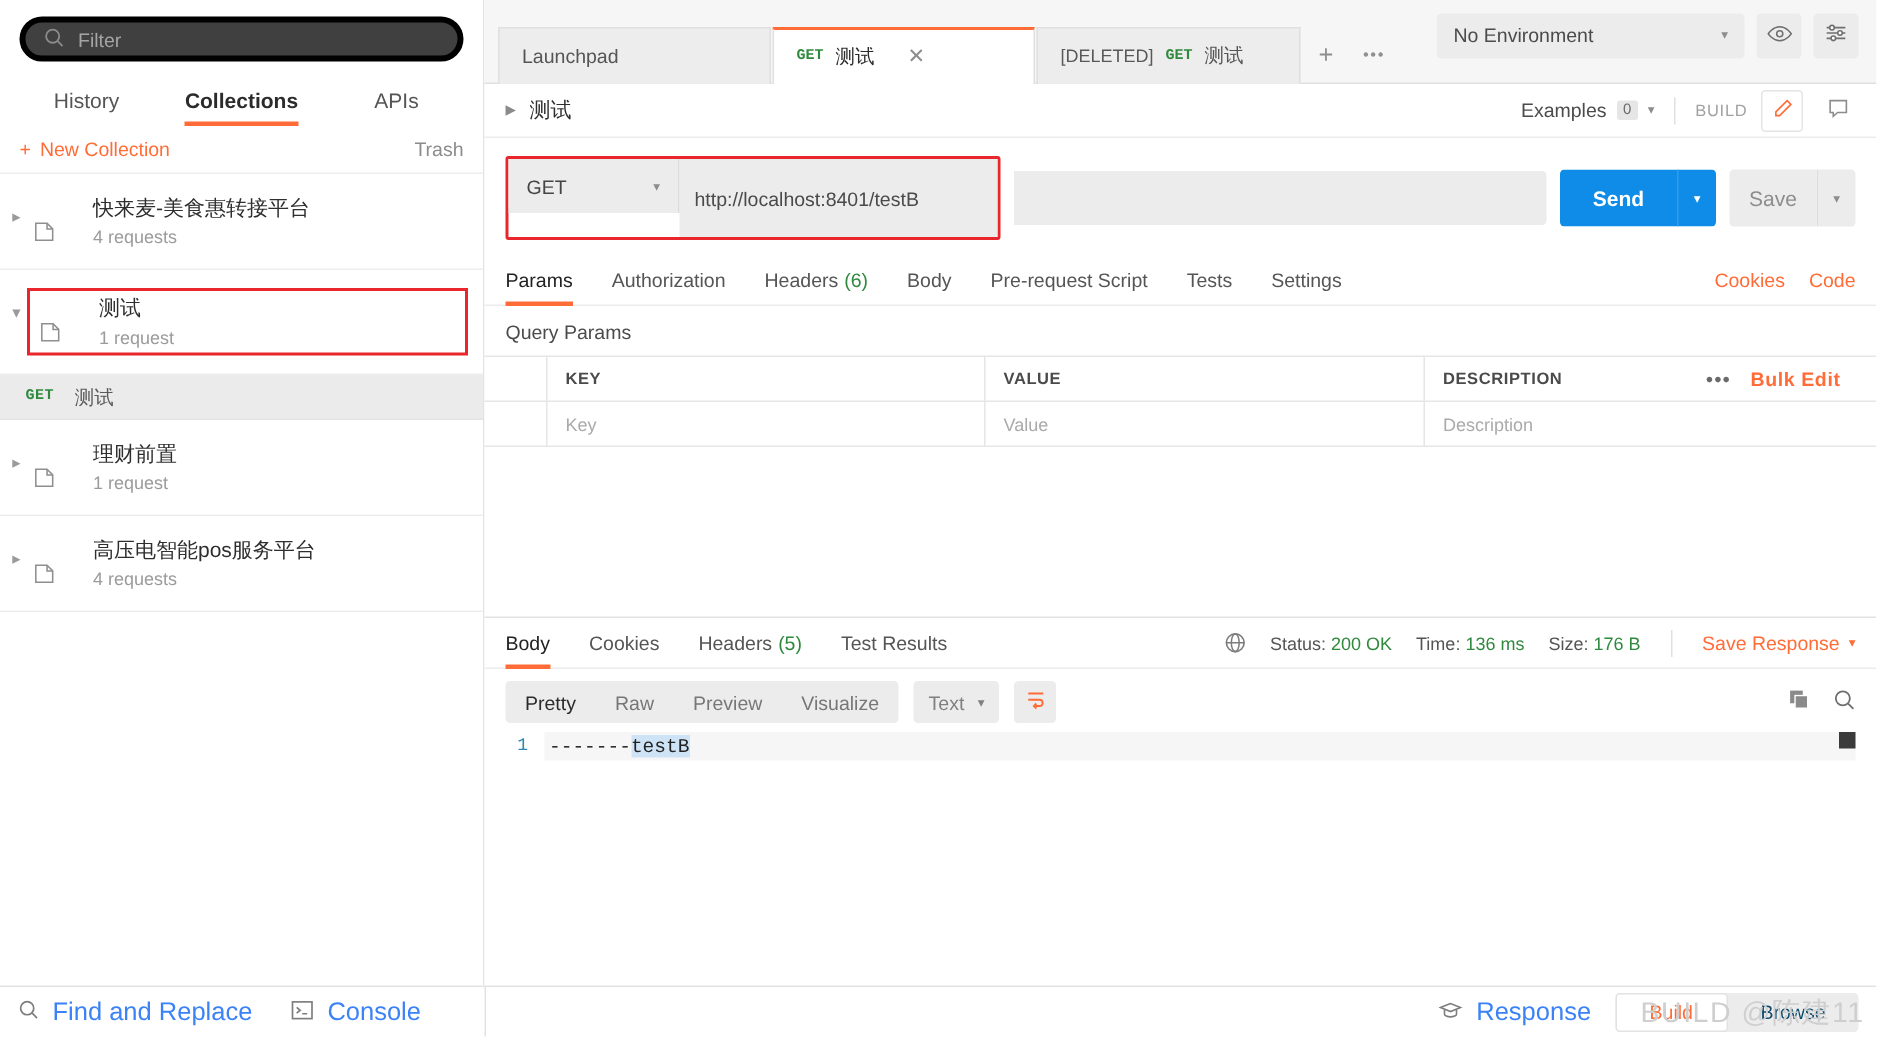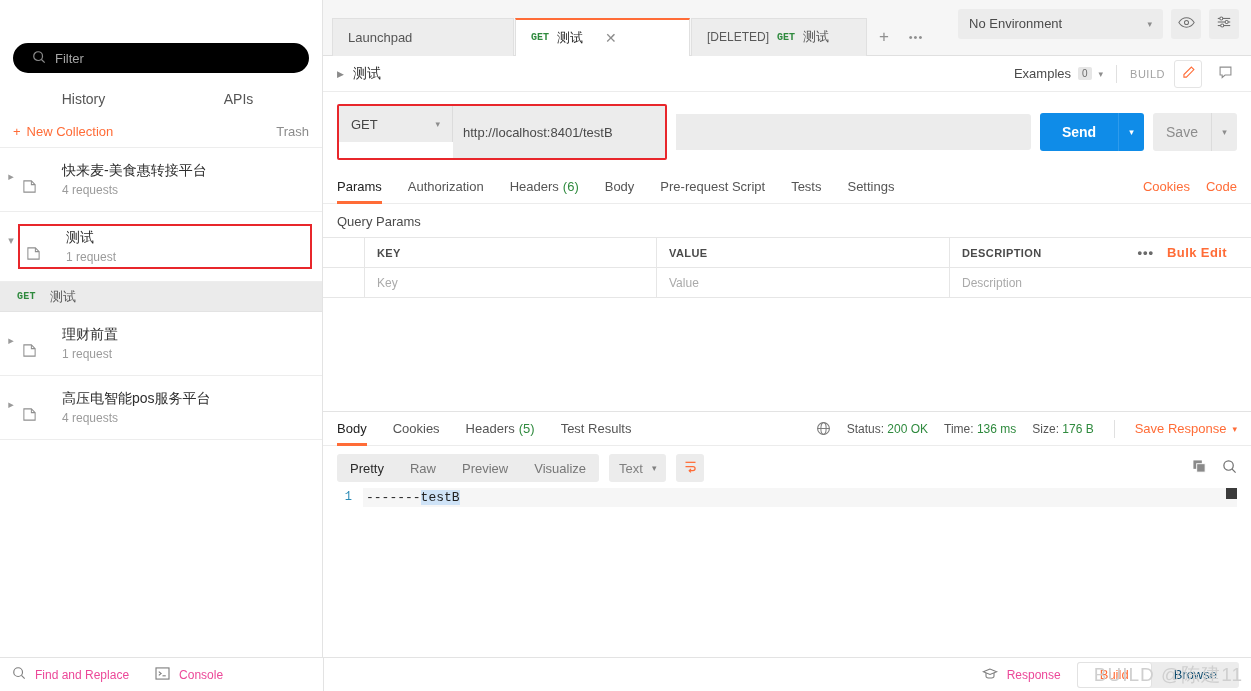--- a/index.html
+++ b/index.html
@@ -17,22 +17,22 @@
   
   .sidebar {
     width: 323px; min-width: 323px; height: 657px;
     border-right: 1px solid #e3e3e3;
     display: flex; flex-direction: column;
     background: #fff;
   }
   .filter-wrap { padding: 11px 13px 8px 13px; }
   .filter-box {
     display: flex; align-items: center; gap: 9px;
-    height: 30px; border: 7px solid #000000; border-radius: 16px;
-    padding: 0 12px; background: #000000; margin-top: 32px;
+    height: 30px; border: 4px solid #000000; border-radius: 16px;
+    padding: 0 12px; background: #404040;
   }
   .filter-box .ph { color: #a5a5a5; font-size: 13px; }
   .sidebar-tabs {
     display: flex; align-items: stretch; height: 35px;
     padding: 0 6px;
   }
   .sb-tab {
     flex: 1; display: flex; align-items: center; justify-content: center;
     font-size: 14px; color: #555; position: relative; cursor: pointer;
   }
@@ -213,21 +213,21 @@
   .sel { background: #cfe3f7; }
   .vscroll { position: absolute; right: 14px; top: 0; width: 11px; height: 100%; }
   .vthumb { width: 11px; height: 11px; background: #3b3b3b; }
 
   
   .statusbar {
     height: 34px; min-height: 34px; border-top: 1px solid #e3e3e3;
     display: flex; align-items: center; padding: 0 12px; background: #fff; position: relative;
   }
   .sb-left { display: flex; align-items: center; gap: 26px; }
-  .sb-item { display: flex; align-items: center; gap: 9px; color: #ec4899; font-size: 12px; cursor: pointer; }
+  .sb-item { display: flex; align-items: center; gap: 9px; color: #3b82f6; font-size: 17px; cursor: pointer; }
   .sb-right { margin-left: auto; display: flex; align-items: center; gap: 16px; }
   .bb-toggle { display: flex; align-items: center; background: #ececec; border-radius: 3px; height: 26px; }
   .bb {
     padding: 0 22px; height: 26px; display: flex; align-items: center;
     font-size: 13px; color: #0c4a6e; border-radius: 3px; cursor: pointer;
   }
   .bb.active { background: #fff; color: #ff6c37; border: 1px solid #e2e2e2; }
   .watermark {
     position: absolute; right: 8px; top: 4px;
     font-size: 19px; color: #cfcfcf; letter-spacing: 1px;
@@ -250,20 +250,23 @@
                 <line x1="10.8" y1="10.8" x2="14.5" y2="14.5" stroke="#8b8b8b" stroke-width="1.4"></line>
               </svg>
           </span>
           <span class="ph">Filter</span>
         </div>
       </div>
 
       <div class="sidebar-tabs">
         <div class="sb-tab">
           <span>History</span>
+        </div>
+        <div class="sb-tab active">
+          <span>Collections</span>
         </div>
         <div class="sb-tab">
           <span>APIs</span>
         </div>
       </div>
 
       <div class="newrow">
         <div class="newcol">
           <span>+</span>
           <span>New Collection</span>

